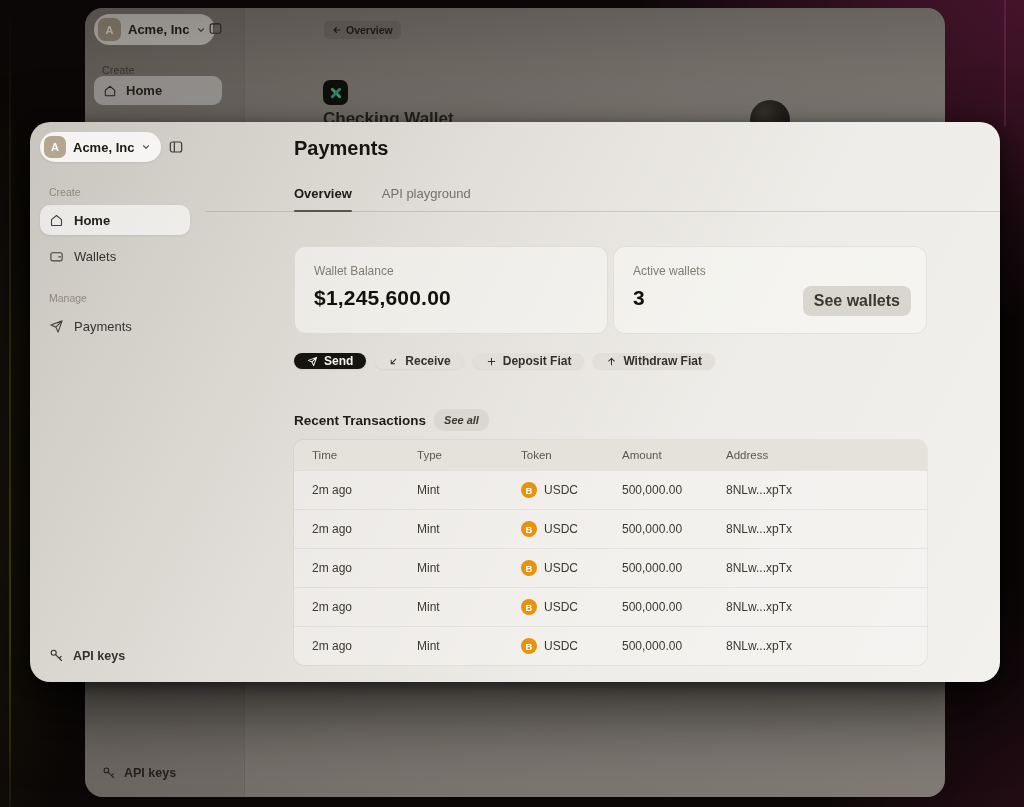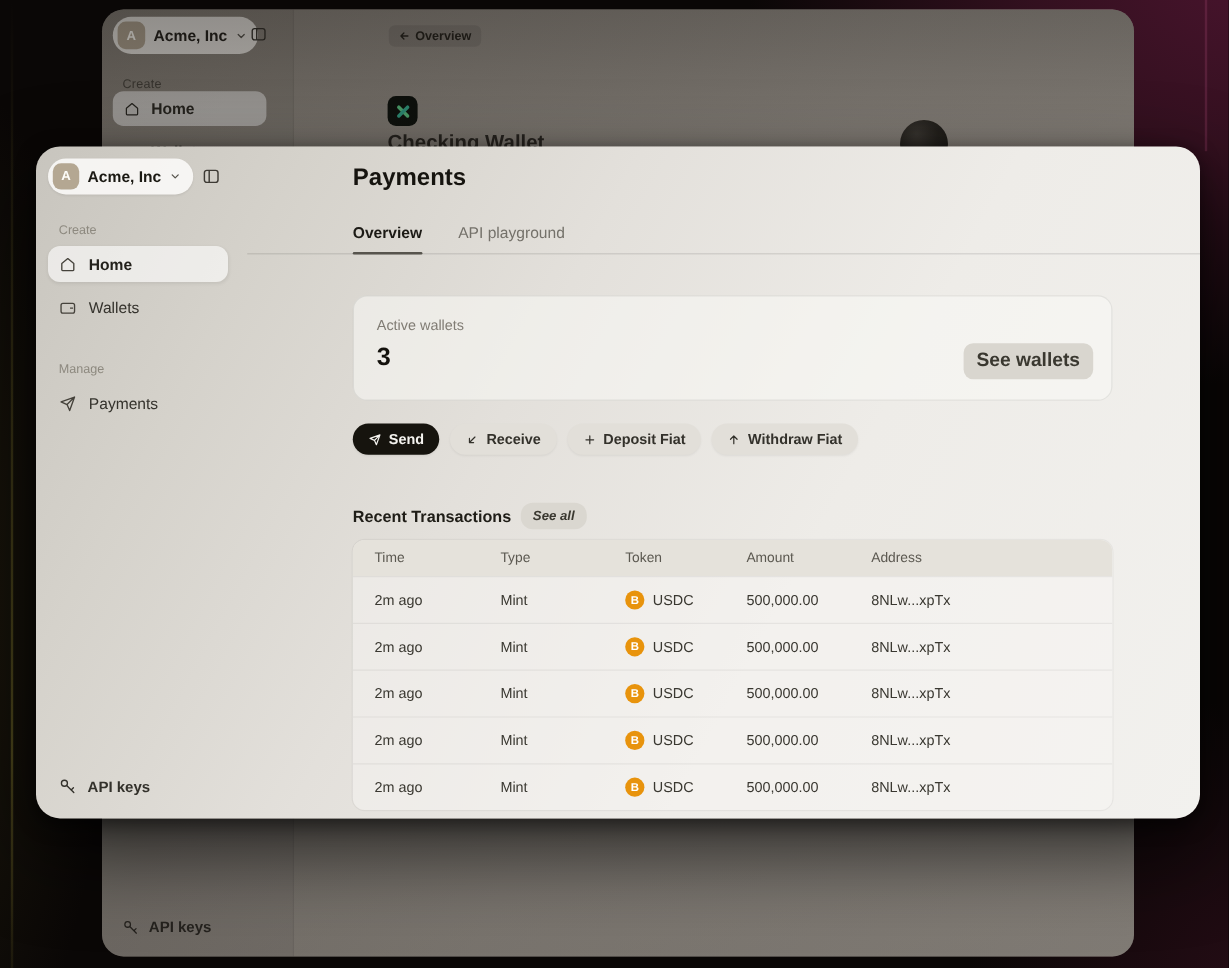--- a/index.html
+++ b/index.html
@@ -54,21 +54,21 @@
 
   .fg-sidebar { position:absolute; left:0; top:0; bottom:0; width:176px; padding:10px 0 0 10px; }
   .fg-org { display:inline-flex; align-items:center; gap:7px; padding:4px 10px 4px 4px;
     background:rgba(253,252,250,.85); border-radius:16px; box-shadow:0 1px 2px rgba(0,0,0,.08); }
   .fg-avatar { width:22px; height:22px; border-radius:7px; background:#b4a792; color:#fdfcf8;
     font-size:11px; font-weight:700; display:flex; align-items:center; justify-content:center; }
   .fg-org-name { font-size:13px; font-weight:700; color:#1b1913; }
   .fg-chevron { color:#57544d; display:flex; }
   .fg-toggle { position:absolute; left:138px; top:17px; color:#3d3a34; }
   .fg-section-label { margin:24px 0 7px 9px; font-size:10.5px; color:#8d897f; }
-  .fg-section-label.second { margin-top:31px; }
+  .fg-section-label.second { margin-top:21px; }
   .fg-navitem { display:flex; align-items:center; gap:10px; height:30px; width:150px;
     padding-left:9px; border-radius:10px; margin-bottom:6px;
     font-size:13px; font-weight:500; color:#35332d; }
   .fg-navitem .nicon { display:flex; color:#45423b; }
   .fg-navitem.active { background:rgba(255,255,255,.6); box-shadow:0 1px 3px rgba(0,0,0,.07); font-weight:700; color:#23211b; }
   .fg-apikeys { position:absolute; left:19px; bottom:19px; display:flex; align-items:center; gap:9px;
     font-size:12.5px; font-weight:600; color:#33312b; }
 
   .fg-main { position:absolute; left:176px; right:0; top:0; bottom:0; }
   .fg-header { padding:15px 73px 0 88px; }
@@ -83,21 +83,21 @@
   .fg-content { padding:34px 73px 0 88px; }
   .cards { display:flex; gap:5px; }
   .card { position:relative; flex:1; height:88px; border-radius:12px; padding:17px 19px;
     background:rgba(250,249,246,.55); border:1px solid rgba(0,0,0,.075); }
   .card-label { font-size:12px; color:#807c74; }
   .card-value { margin-top:8px; font-size:21px; font-weight:700; color:#13110c; letter-spacing:.2px; }
   .card-action { position:absolute; right:15px; bottom:17px; padding:6px 11px; border-radius:8px;
     background:#d9d6cf; font-size:16px; font-weight:700; color:#3a3830; }
 
   .actions { display:flex; gap:9px; margin-top:19px; }
-  .btn { display:inline-flex; align-items:center; gap:6px; height:26px; padding:0 13px; border-radius:14px;
+  .btn { display:inline-flex; align-items:center; gap:6px; height:16px; padding:0 13px; border-radius:14px;
     background:#e2dfd9; font-size:12px; font-weight:700; color:#33312b; box-shadow:0 1px 2px rgba(0,0,0,.06); }
   .btn .bicon { display:flex; }
   .btn.primary { background:#16140e; color:#f4f3ef; }
 
   .tx-header { display:flex; align-items:center; gap:8px; margin-top:40px; }
   .tx-title { font-size:13.5px; font-weight:700; color:#1f1d17; }
   .tx-seeall { padding:5px 10px; border-radius:10px; background:#dad7d0; font-size:11px; font-weight:700; color:#3a3830;font-style:italic; }
 
   .table { margin-top:9px; border-radius:10px; overflow:hidden;
     background:rgba(247,246,243,.5); box-shadow:0 0 0 1px rgba(0,0,0,.045); }
@@ -247,20 +247,24 @@
         <div class="fg-tabs">
           <div class="fg-tab active">Overview</div>
           <div class="fg-tab">API playground</div>
         </div>
       </div>
       <div class="fg-divider"></div>
 
       <div class="fg-content">
         <div class="cards">
           <div class="card">
+            <div class="card-label">Wallet Balance</div>
+            <div class="card-value">$1,245,600.00</div>
+          </div>
+          <div class="card">
             <div class="card-label">Active wallets</div>
             <div class="card-value">3</div>
             <div class="card-action">See wallets</div>
           </div>
         </div>
 
         <div class="actions">
           <div class="btn primary">
             <span class="bicon">
               <svg width="11" height="11" viewBox="0 0 24 24" fill="none" stroke="currentColor" stroke-width="2.2" stroke-linejoin="round">

